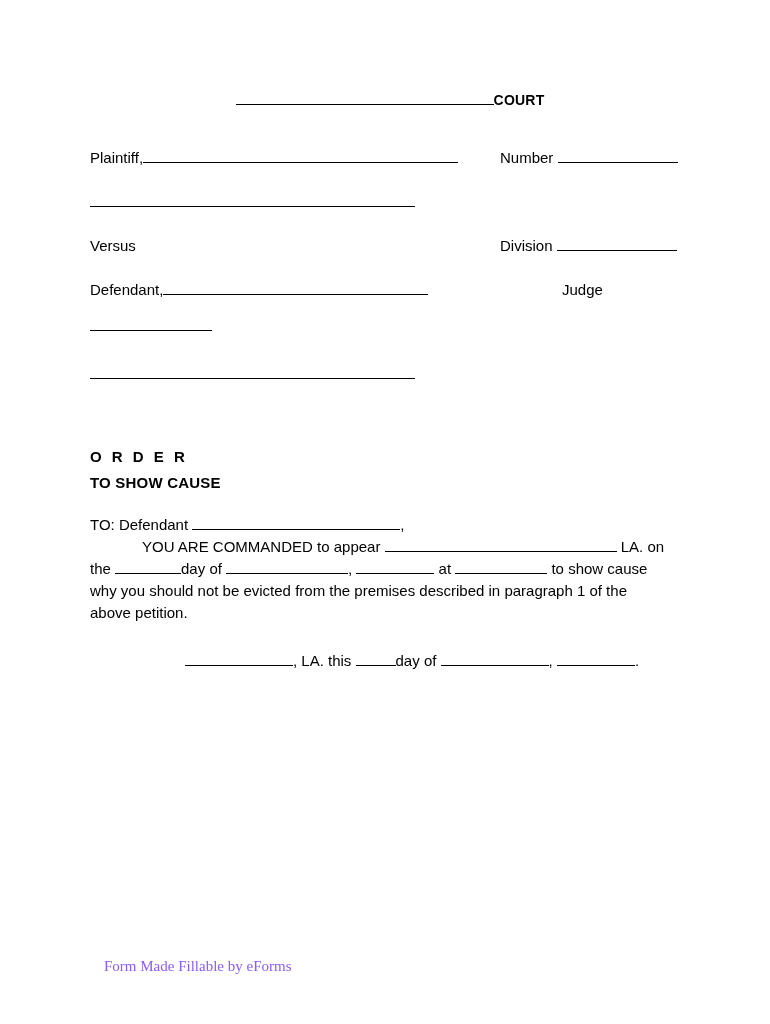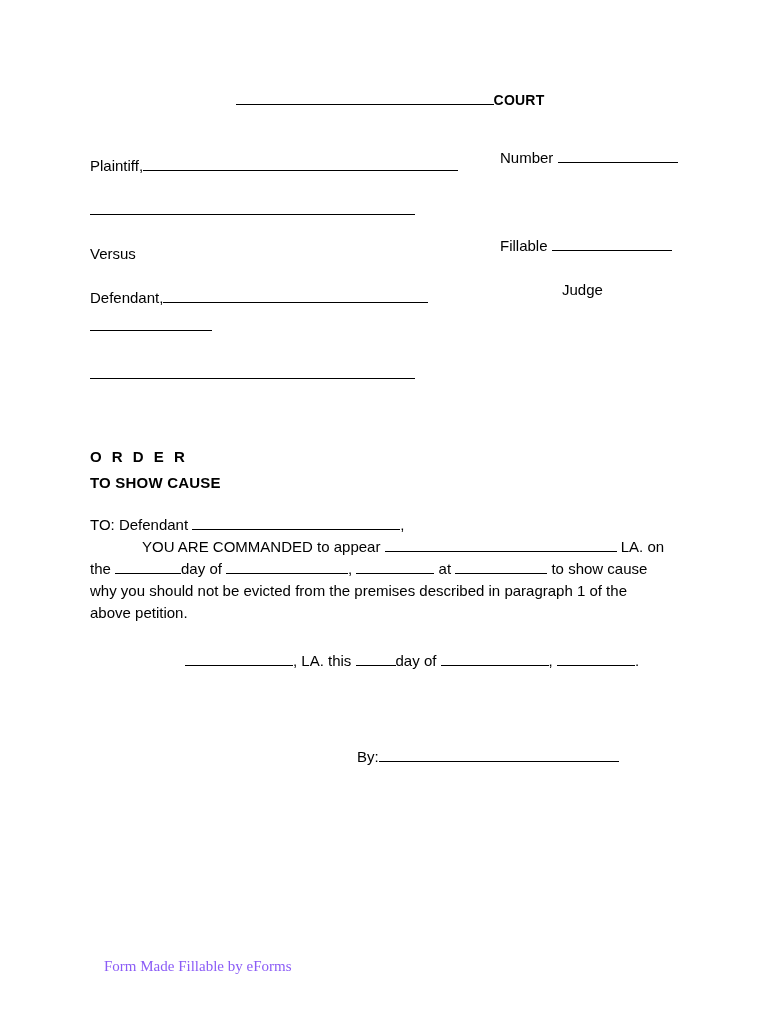--- a/index.html
+++ b/index.html
@@ -48,21 +48,20 @@
   }
   .cap-row {
     position: relative;
     height: 44px;
   }
   .cap-left {
     position: absolute;
     left: 0;
     top: 0;
     white-space: nowrap;
-    margin-top: 8px;
   }
   .cap-right {
     position: absolute;
     left: 410px;
     top: 0;
     white-space: nowrap;
   }
   .cap-right.indent {
     left: 472px;
   }
@@ -186,21 +185,21 @@
 
       <div class="cap-row">
         <span class="cap-left">
           <span class="blank-long rule-5"></span>
         </span>
       </div>
 
       <div class="cap-row">
         <span class="cap-left">Versus</span>
         <span class="cap-right">
-          <span>Fillable</span>&nbsp;<span class="blank-long rule-4"></span>
+          <span>Division</span>&nbsp;<span class="blank-long rule-4"></span>
         </span>
       </div>
 
       <div class="cap-row">
         <span class="cap-left">
           <span>Defendant,</span><span class="blank-long rule-3"></span>
         </span>
         <span class="cap-right indent">Judge</span>
       </div>
 
@@ -236,21 +235,18 @@
 
       <div class="closing">
         <span class="b-inline w-105"></span><span>, LA. this</span>
         <span class="b-inline w-40"></span><span>day of</span>
         <span class="b-inline w-105"></span><span>,</span>
         <span class="b-inline w-75"></span><span>.</span>
       </div>
     </div>
 
     <div class="sig-block">
-      <div class="sig-line">
-        <span>By:</span><span class="sig-rule"></span>
-      </div>
     </div>
 
   </div>
 
   <div class="footer">Form Made Fillable by eForms</div>
 </div>
 
 </body></html>

